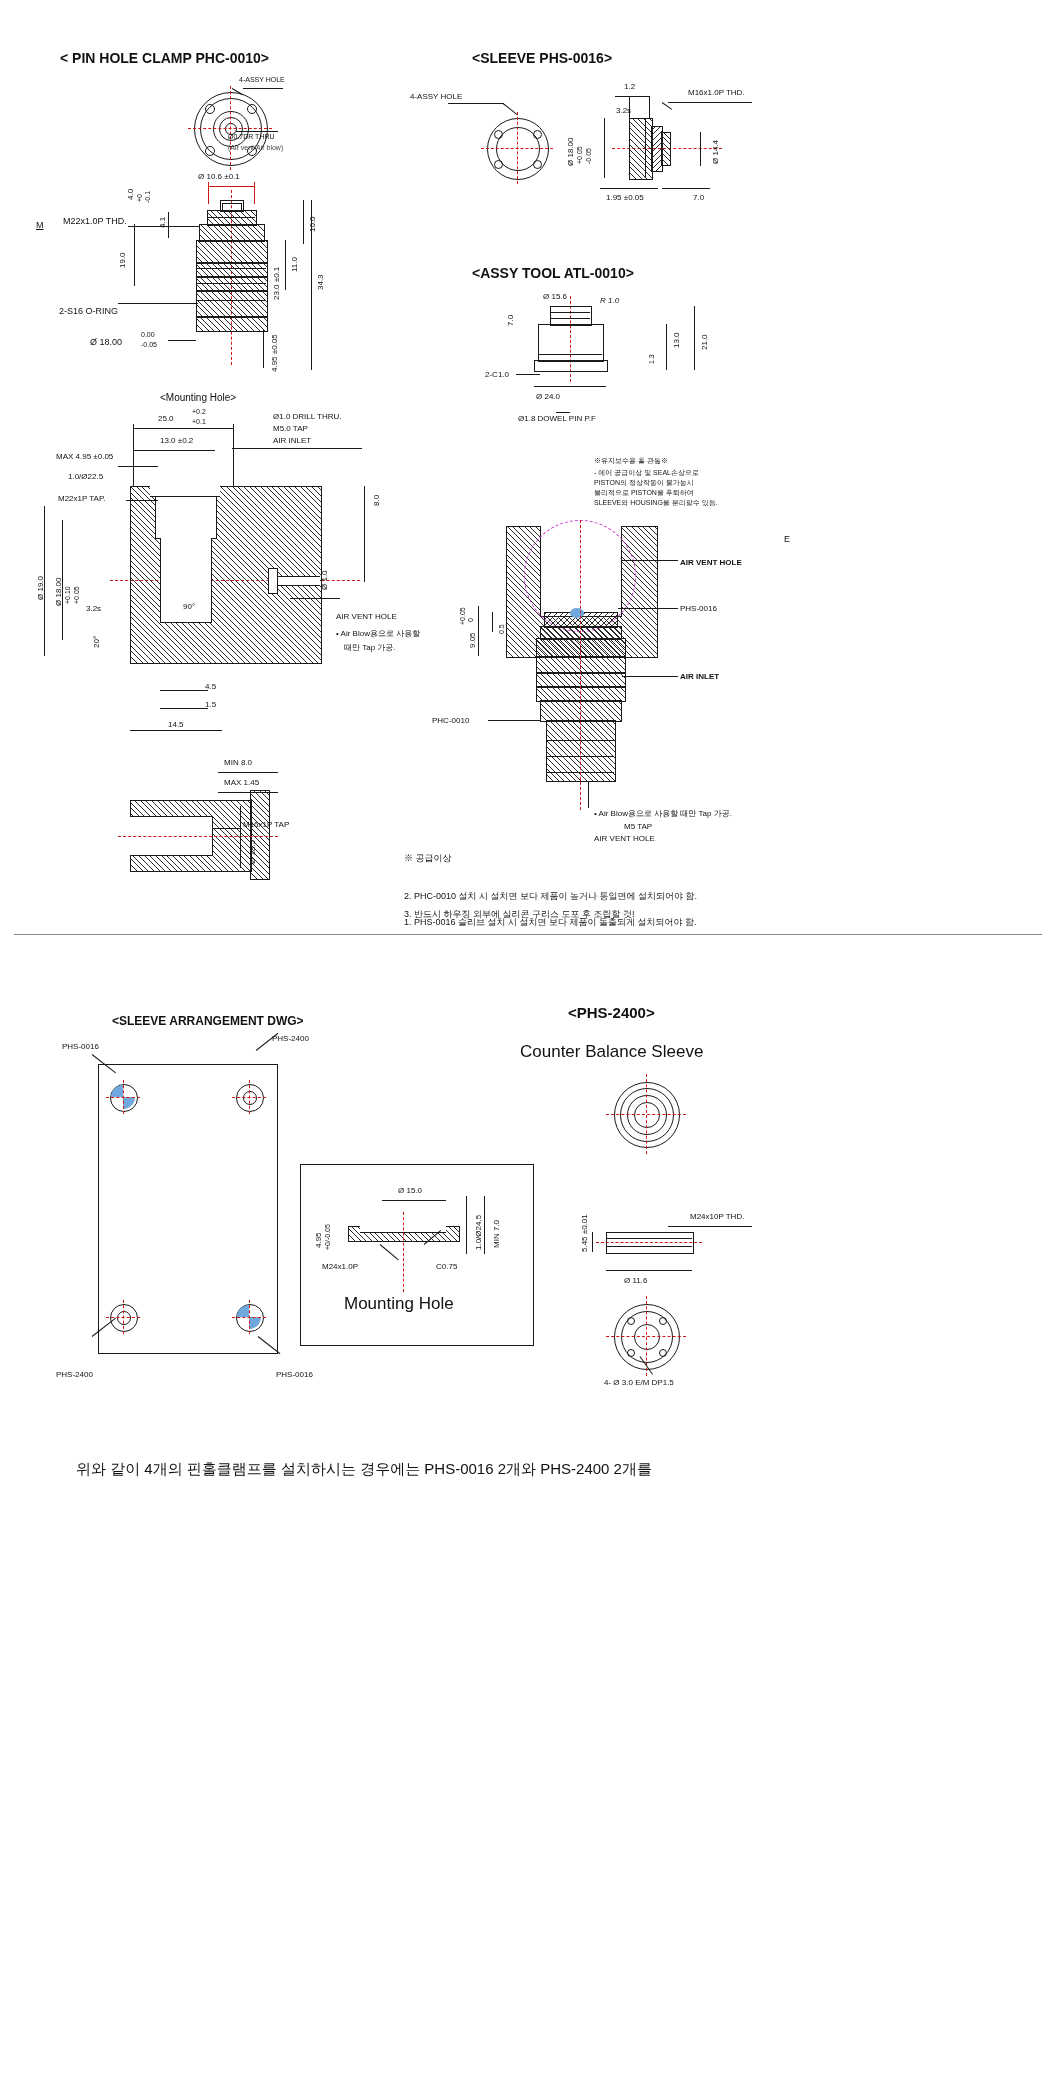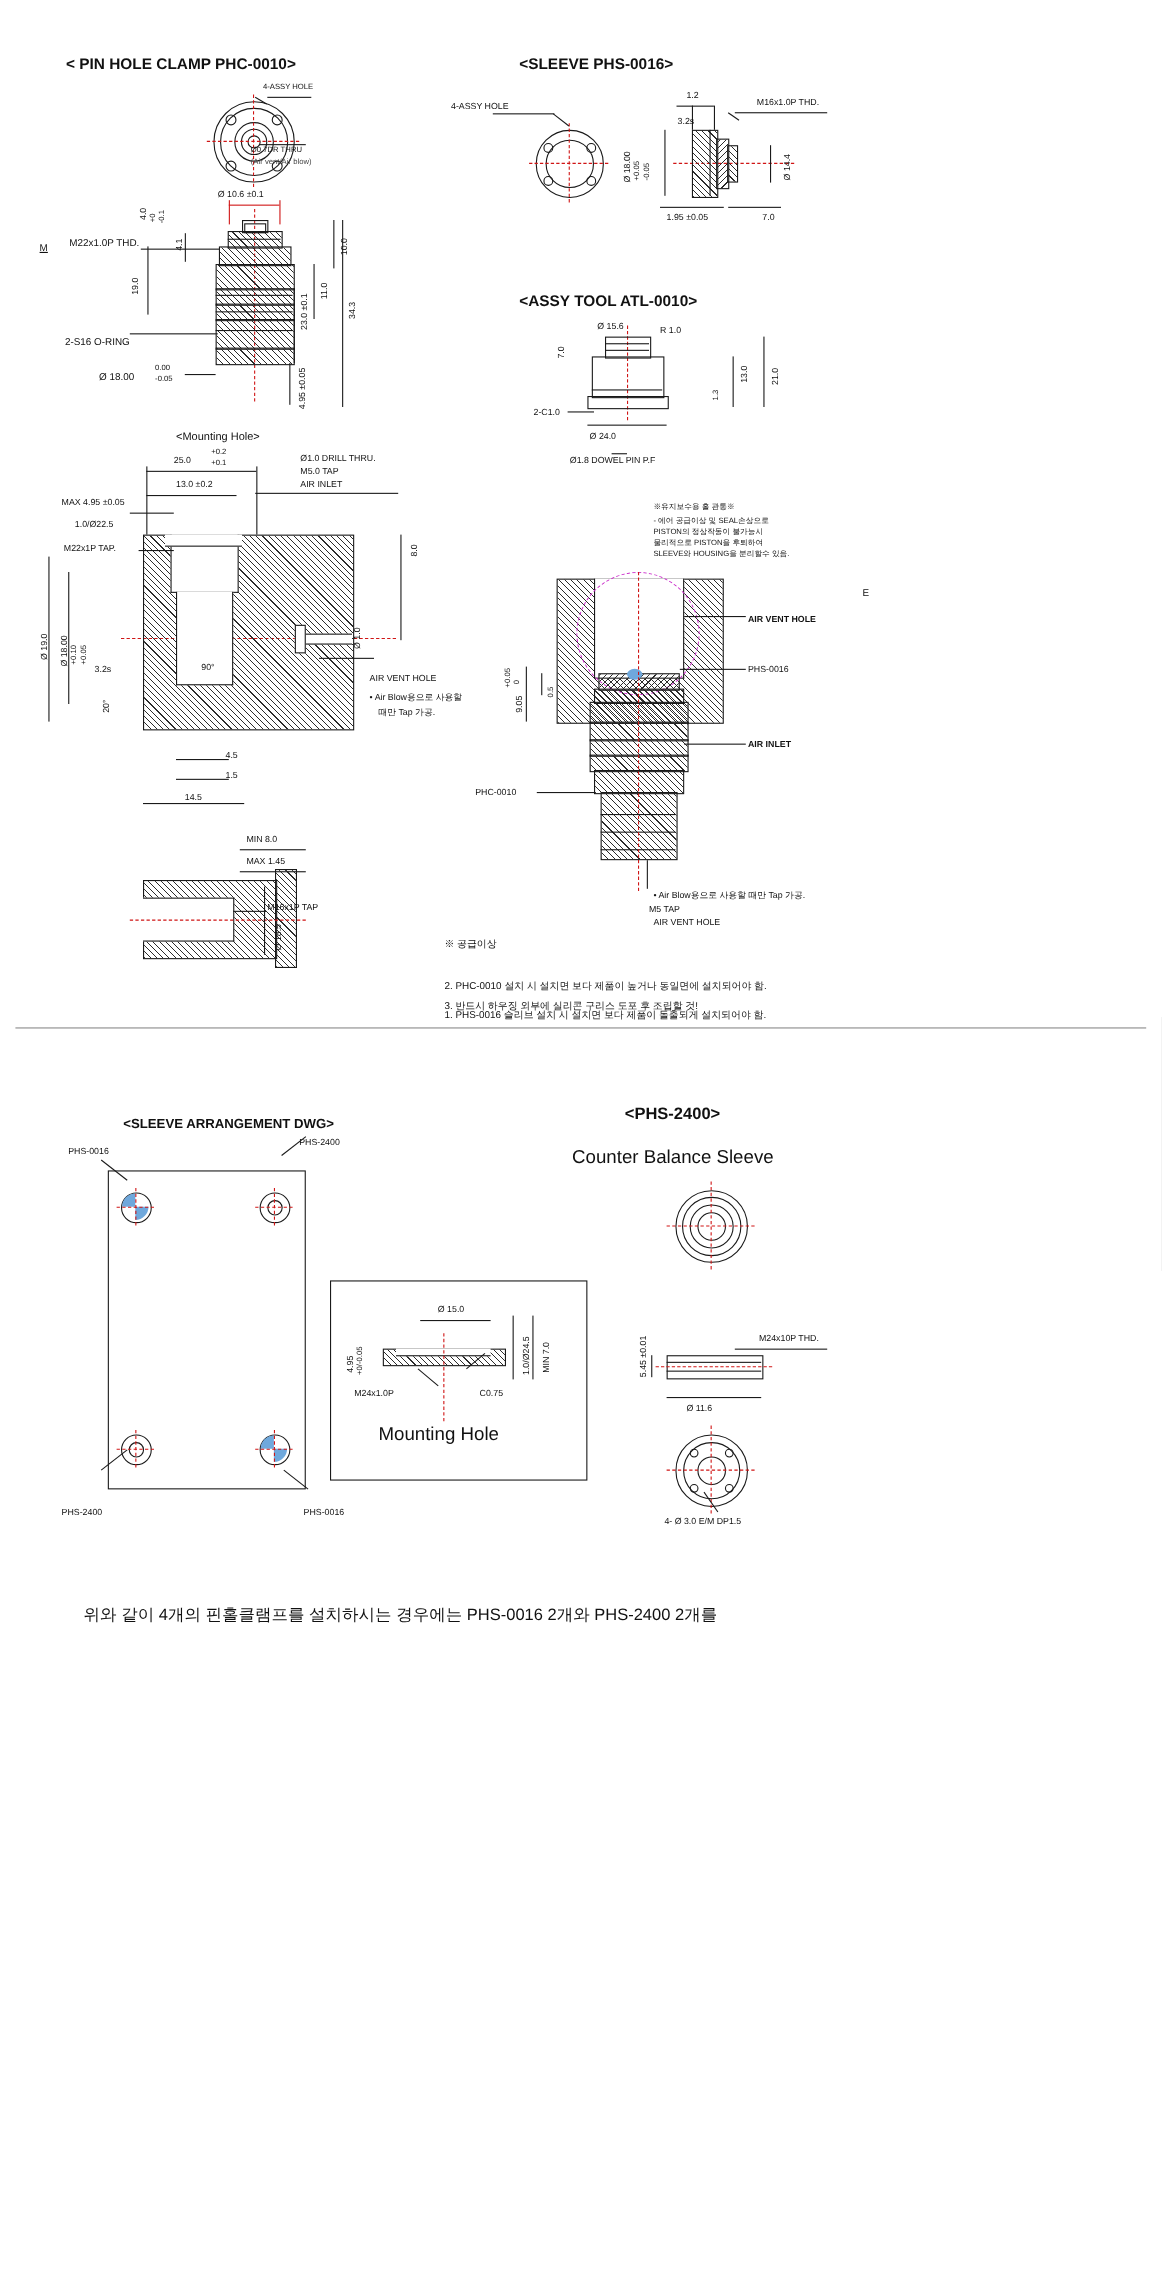--- a/index.html
+++ b/index.html
@@ -179,21 +179,21 @@
     <div class="abs" style="left:550px;top:306px;width:40px;height:18px;border:1px solid #1a1a1a;"></div>
     <div class="ln hline abs" style="left:550px;top:312px;width:40px;"></div>
     <div class="ln hline abs" style="left:550px;top:318px;width:40px;"></div>
 
     <div class="box abs" style="left:538px;top:324px;width:64px;height:36px;"></div>
     <div class="box abs" style="left:534px;top:360px;width:72px;height:10px;"></div>
     <div class="ln hline abs" style="left:538px;top:354px;width:64px;"></div>
 
     <div class="abs lbl8 rot90" style="left:506px;top:326px;">7.0</div>
     <div class="abs lbl8" style="left:543px;top:292px;">Ø 15.6</div>
-    <div class="abs lbl8" style="left:600px;top:296px;">R 1.0</div>
+    <div class="abs lbl8" style="left:600px;top:296px;font-style:italic;">R 1.0</div>
     <div class="abs lbl8 rot90" style="left:700px;top:350px;">21.0</div>
     <div class="abs lbl8 rot90" style="left:672px;top:348px;">13.0</div>
     <div class="abs lbl7 rot90" style="left:648px;top:364px;">1.3</div>
     <div class="ln vline abs" style="left:694px;top:306px;height:64px;"></div>
     <div class="ln vline abs" style="left:666px;top:324px;height:46px;"></div>
     <div class="abs lbl8" style="left:485px;top:370px;">2-C1.0</div>
     <div class="ln hline abs" style="left:516px;top:374px;width:24px;"></div>
     <div class="abs lbl8" style="left:536px;top:392px;">Ø 24.0</div>
     <div class="ln hline abs" style="left:534px;top:386px;width:72px;"></div>
     <div class="abs lbl8" style="left:518px;top:414px;">Ø1.8 DOWEL PIN P.F</div>
@@ -318,21 +318,21 @@
     <div class="abs lbl8" style="left:432px;top:716px;">PHC-0010</div>
 
     <div class="abs lbl8 rot90" style="left:468px;top:648px;">9.05</div>
     <div class="abs lbl7 rot90" style="left:459px;top:625px;">+0.05</div>
     <div class="abs lbl7 rot90" style="left:467px;top:622px;">0</div>
     <div class="abs lbl7 rot90" style="left:498px;top:634px;">0.5</div>
     <div class="ln vline abs" style="left:478px;top:606px;height:50px;"></div>
     <div class="ln vline abs" style="left:492px;top:612px;height:20px;"></div>
 
     <div class="abs lbl8" style="left:594px;top:808px;">• Air Blow용으로 사용할 때만 Tap 가공.</div>
-    <div class="abs lbl8" style="left:590px;top:822px;">M5 TAP</div>
+    <div class="abs lbl8" style="left:624px;top:822px;">M5 TAP</div>
     <div class="abs lbl8" style="left:594px;top:834px;">AIR VENT HOLE</div>
     <div class="ln vline abs" style="left:588px;top:782px;height:26px;"></div>
   </div>
 
   <div>
     <div class="abs note" style="left:404px;top:852px;">※ 공급이상</div>
     <div class="abs note" style="left:404px;top:872px;margin-top:44px;">1. PHS-0016 슬리브 설치 시 설치면 보다 제품이 돌출되게 설치되어야 함.</div>
     <div class="abs note" style="left:404px;top:890px;">2. PHC-0010 설치 시 설치면 보다 제품이 높거나 동일면에 설치되어야 함.</div>
     <div class="abs note" style="left:404px;top:908px;">3. 반드시 하우징 외부에 실리콘 구리스 도포 후 조립할 것!</div>
   </div>

